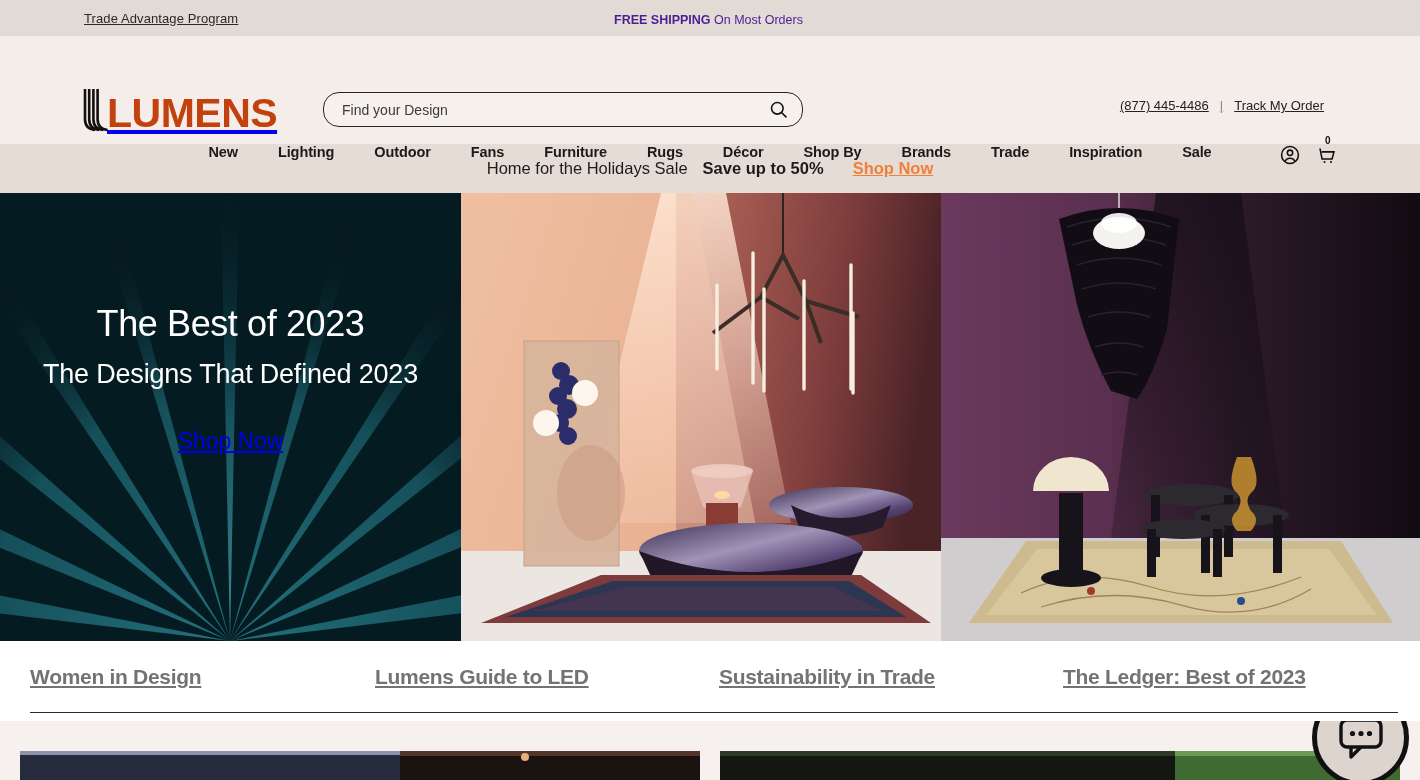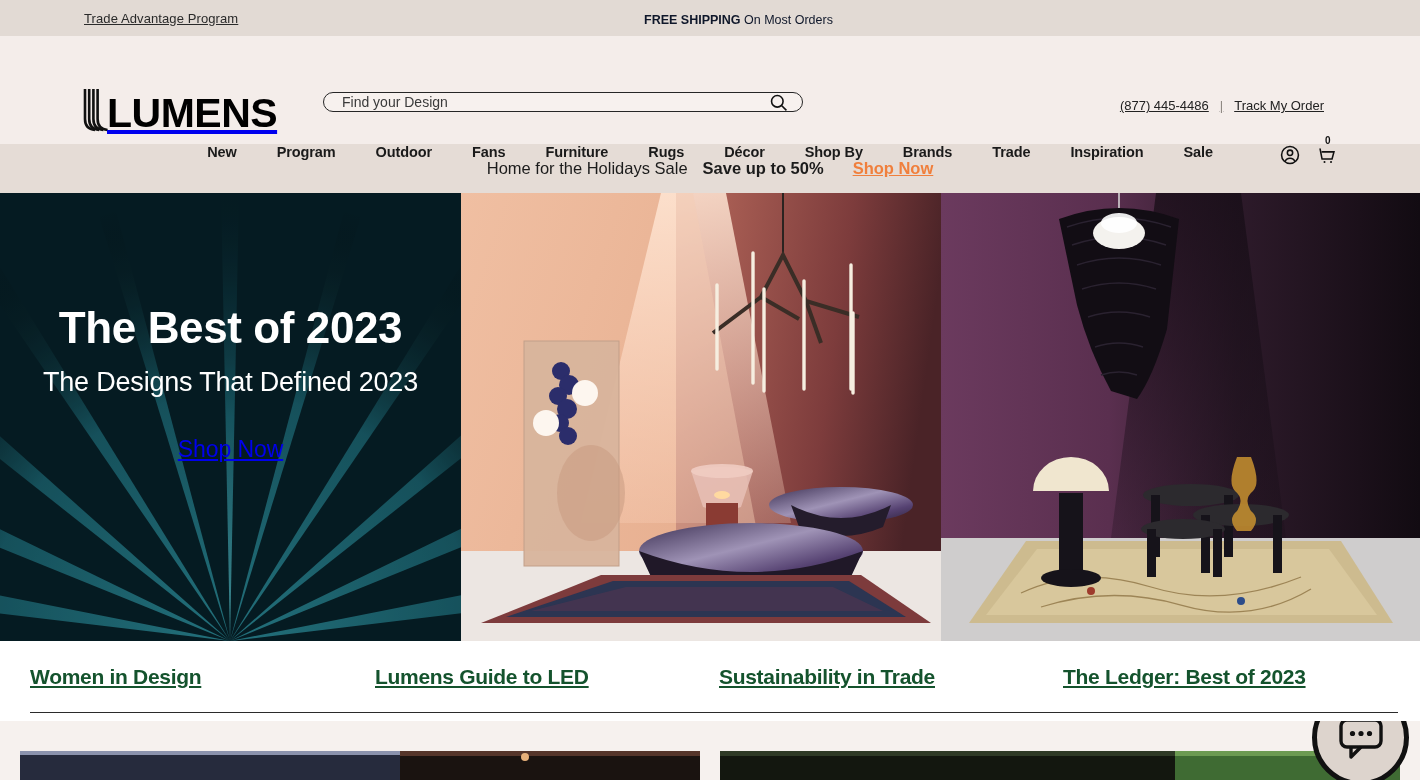--- a/index.html
+++ b/index.html
@@ -25,22 +25,21 @@
     left: 84px;
     font-size: 13px;
     color: #2a2a2a;
     letter-spacing: .1px;
   }
   .utility-center {
     position: absolute;
     left: 614px;
     top: 13px;
     font-size: 12.5px;
-    color: #0f172a;
-    margin-left: 30px;
+    color: #4c1d95;
   }
   .utility-center b { font-weight: 700; }
 
   
   .header {
     height: 108px;
     background: #f4edea;
     position: relative;
   }
   .logo {
@@ -50,31 +49,31 @@
     display: flex;
     align-items: flex-end;
     height: 44px;
   }
   .logo-mark { width: 26px; height: 44px; display: block; }
   .logo-word {
     font-size: 41px;
     font-weight: 700;
     letter-spacing: -0.5px;
     line-height: 0.92;
-    color: #000000;
+    color: #c2410c;
     margin-left: -1px;
     font-family: "Liberation Sans", sans-serif;
   }
 
   .search-box {
     position: absolute;
     left: 323px;
     top: 56px;
     width: 480px;
-    height: 20px;
+    height: 35px;
     border: 1.3px solid #262626;
     border-radius: 16px;
     background: #f7f1ee;
     display: flex;
     align-items: center;
     padding: 0 14px 0 18px;
   }
   .search-input {
     flex: 1;
     border: none;
@@ -177,22 +176,22 @@
     display: flex;
     flex-direction: column;
     align-items: center;
     justify-content: flex-start;
     padding-top: 112px;
     z-index: 3;
     color: #fff;
     text-align: center;
   }
   .hero-title {
-    font-size: 44px;
-    font-weight: 700;
+    font-size: 36px;
+    font-weight: 400;
     letter-spacing: -.4px;
     line-height: 1.05;
   }
   .hero-sub {
     font-size: 27px;
     font-weight: 400;
     margin-top: 16px;
     letter-spacing: -.2px;
   }
   .hero-cta {
@@ -211,21 +210,21 @@
   }
   .ed-row {
     display: flex;
     align-items: center;
     height: 72px;
     padding-left: 30px;
   }
   .ed-link {
     font-size: 21px;
     font-weight: 700;
-    color: #14532d;
+    color: #737373;
     cursor: pointer;
     white-space: nowrap;
     letter-spacing: -.3px;
   }
   .ed-1 { width: 345px; }
   .ed-2 { width: 344px; }
   .ed-3 { width: 344px; }
   .ed-rule {
     position: absolute;
     left: 30px; right: 22px;
@@ -300,21 +299,21 @@
   </div>
 
   <div class="hdr-right">
     <a href="#">(877) 445-4486</a>
     <span class="hdr-sep">|</span>
     <a href="#">Track My Order</a>
   </div>
 
   <nav class="nav">
     <div class="nav-item">New</div>
-    <div class="nav-item">Program</div>
+    <div class="nav-item">Lighting</div>
     <div class="nav-item">Outdoor</div>
     <div class="nav-item">Fans</div>
     <div class="nav-item">Furniture</div>
     <div class="nav-item">Rugs</div>
     <div class="nav-item">Décor</div>
     <div class="nav-item">Shop By</div>
     <div class="nav-item">Brands</div>
     <div class="nav-item">Trade</div>
     <div class="nav-item">Inspiration</div>
     <div class="nav-item">Sale</div>

